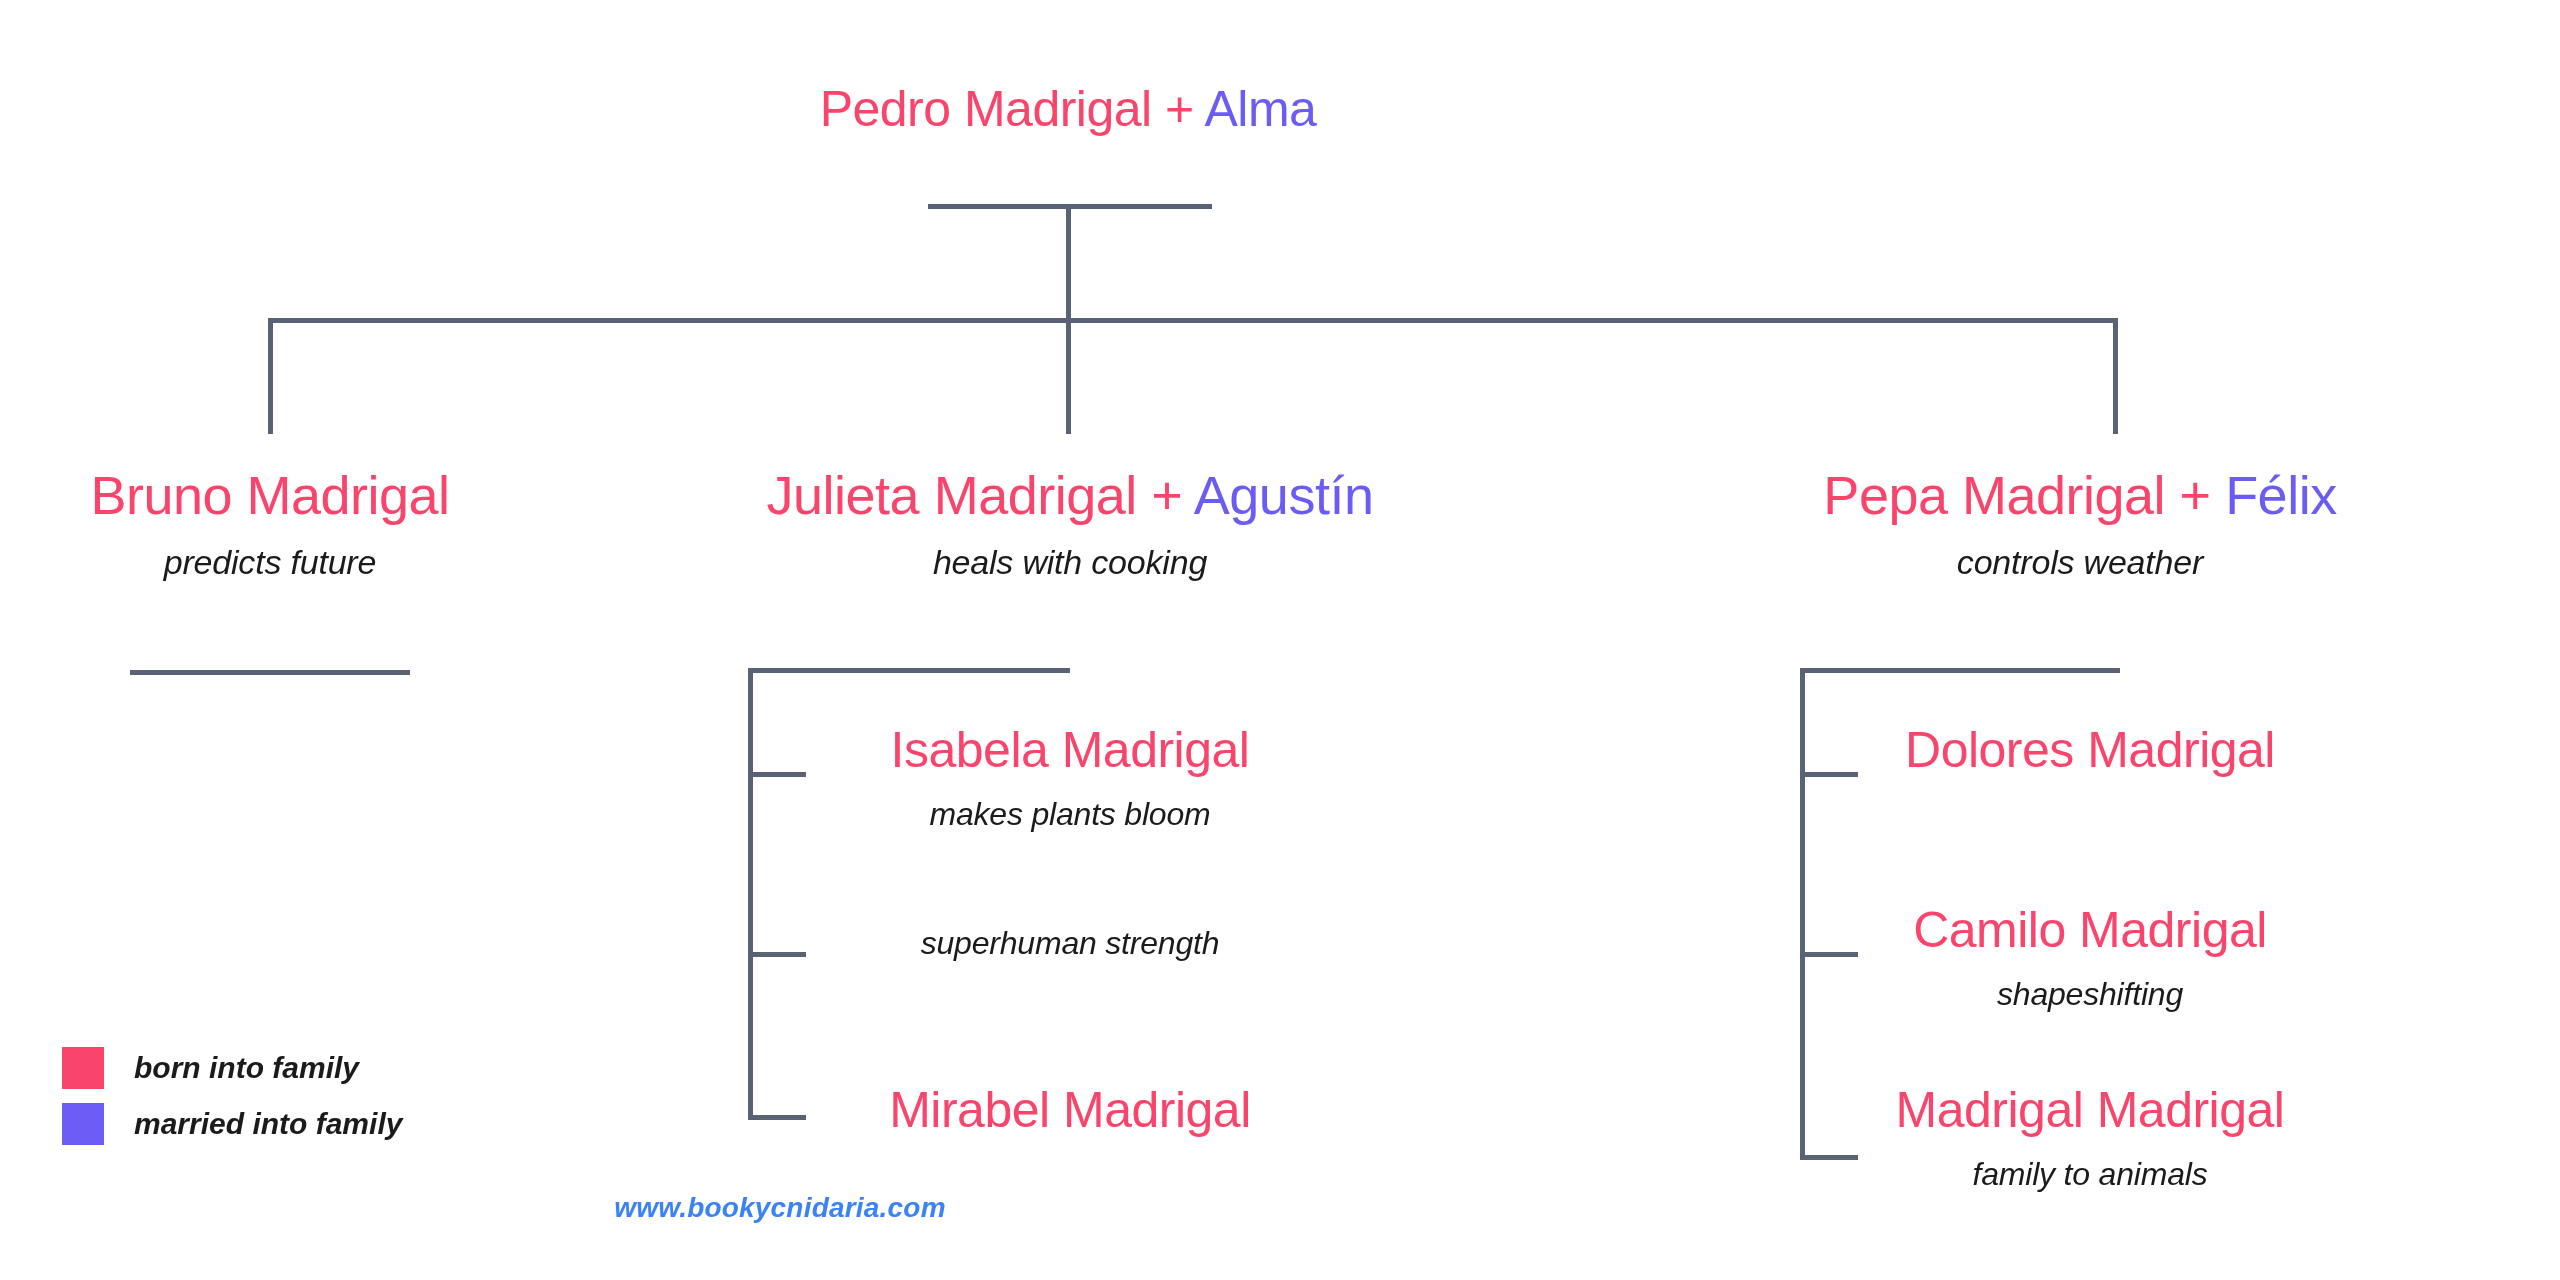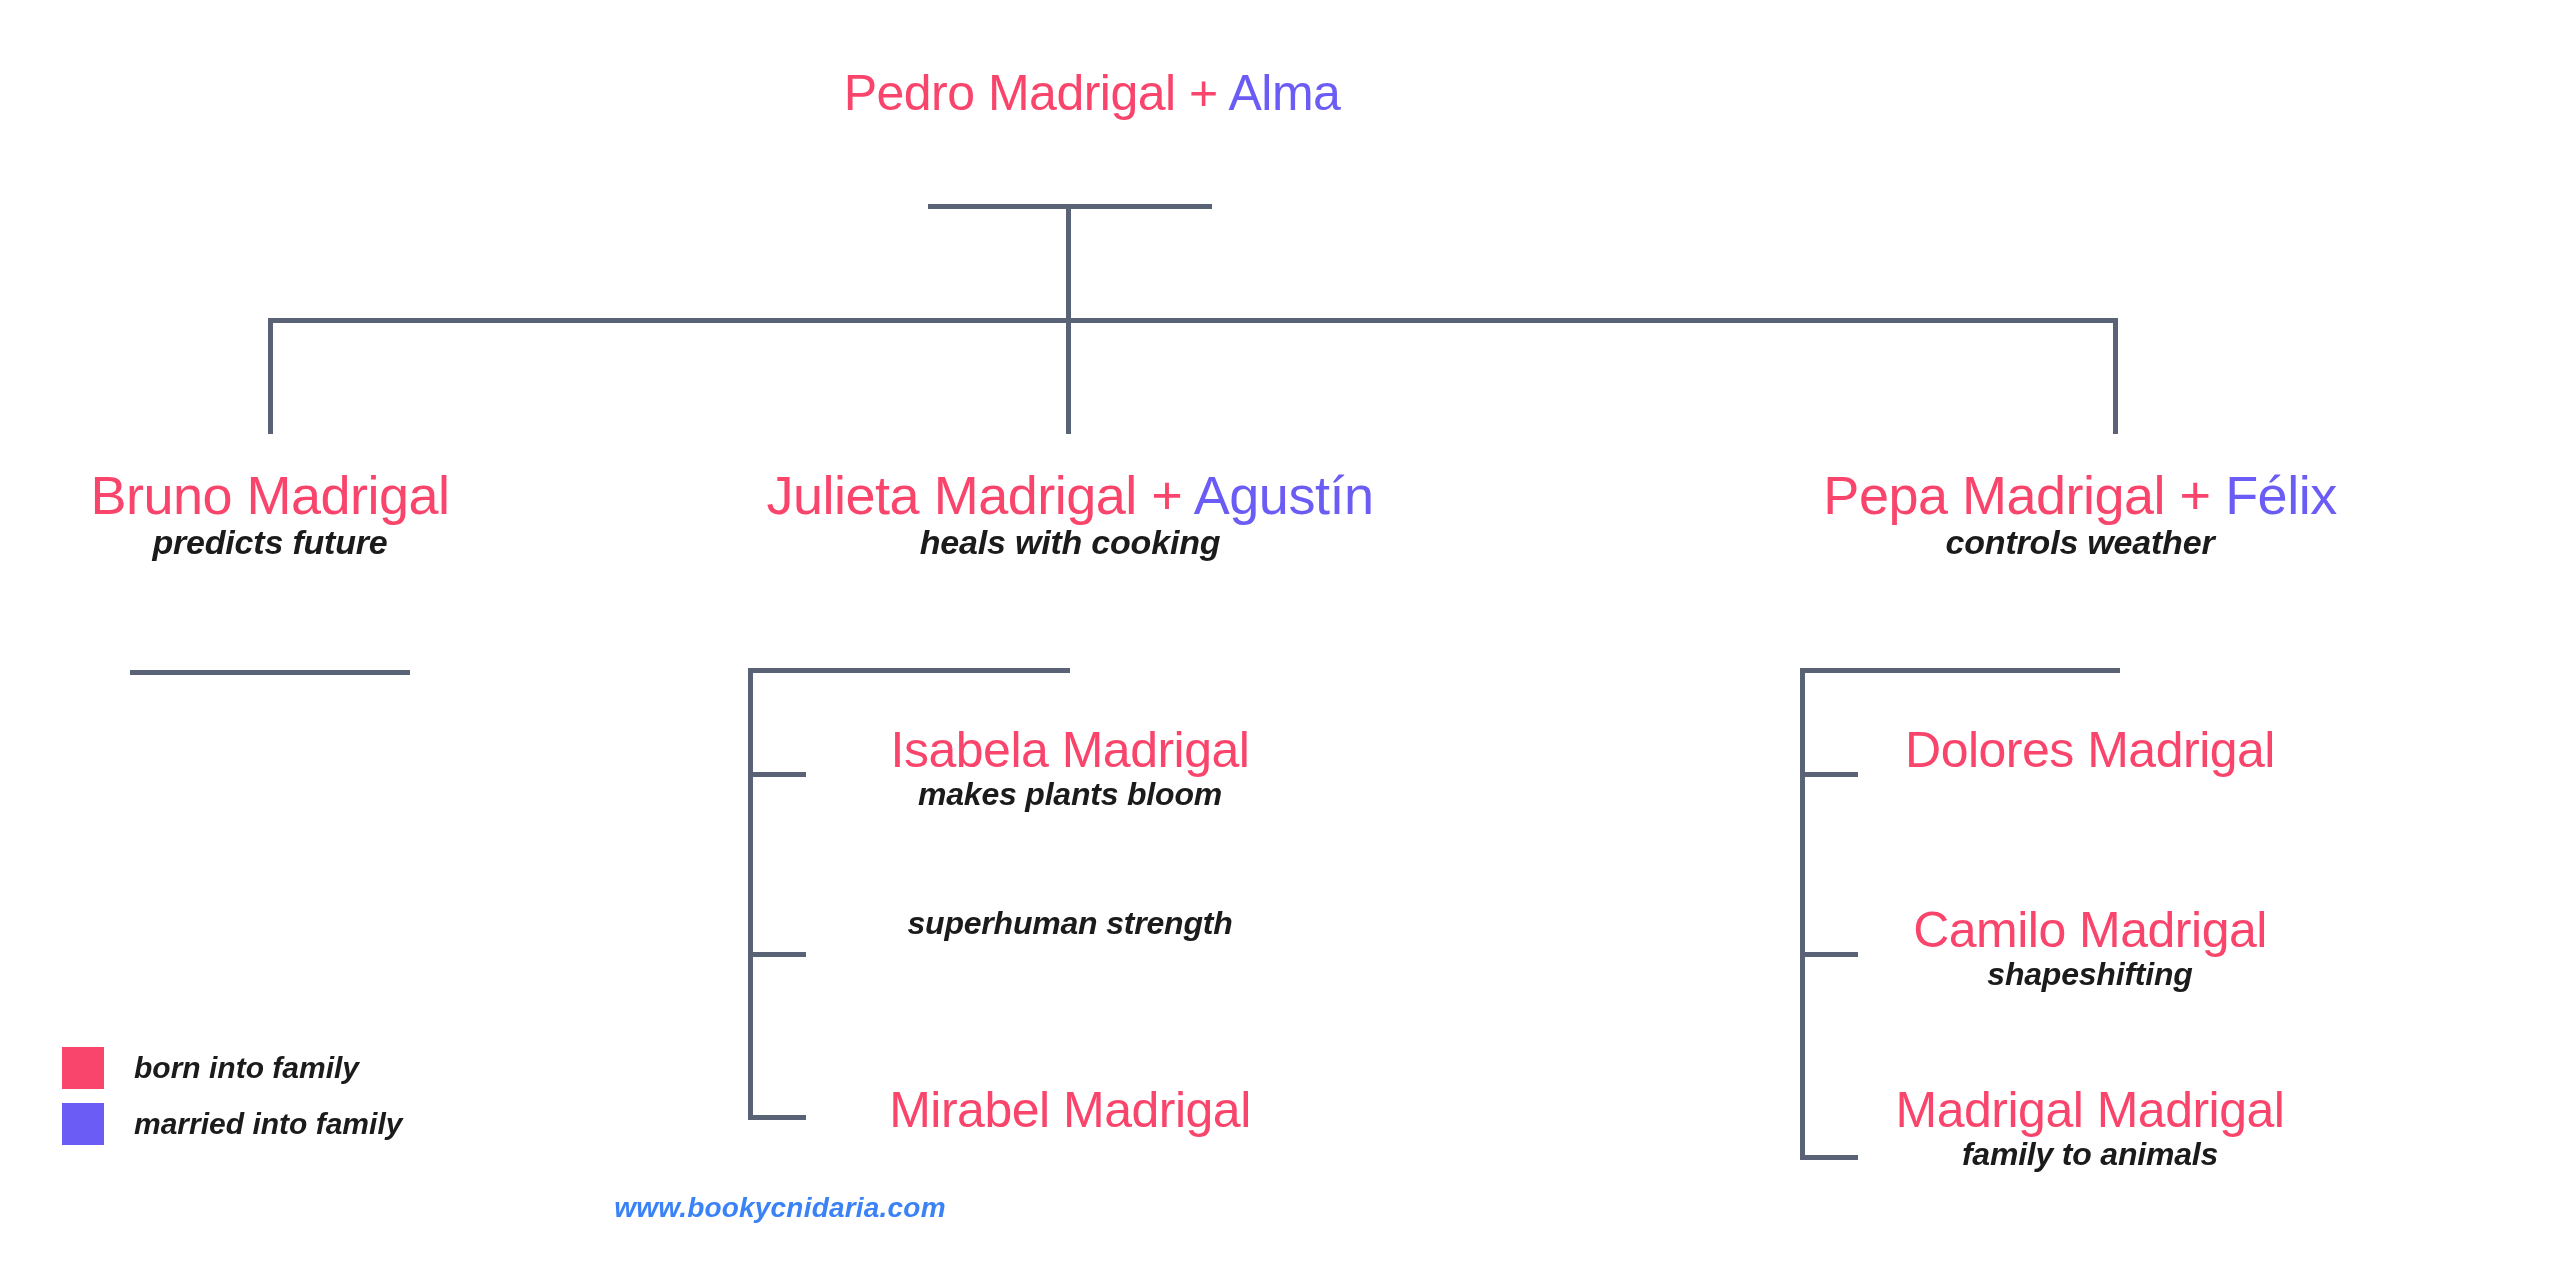--- a/index.html
+++ b/index.html
@@ -43,24 +43,24 @@
   }
   .node .name .spouse-join {
     color: #f9456b;
   }
   .node .name .spouse {
     color: #6b5cf5;
   }
   .node .desc {
     font-size: 34px;
     font-style: italic;
-    font-weight: 700;
+    font-weight: 400;
     color: #1b1b1b;
     line-height: 1.15;
-    margin-top: 0;
+    margin-top: 20px;
     letter-spacing: -0.2px;
   }
 
   
   #gen1 .name { font-size: 50px; }
 
   
   .gen2 .name { font-size: 54px; }
   .gen2 .desc { font-size: 34px; }
 
@@ -107,21 +107,21 @@
     font-weight: 700;
     color: #3b82f6;
     letter-spacing: 0.2px;
   }
 </style>
 </head>
 <body>
 
 <div id="canvas">
 
-  <div class="node" id="gen1" style="left:0; top:68px; width:2136px;padding-left:24px;">
+  <div class="node" id="gen1" style="left:0; top:84px; width:2136px;">
     <div class="name"><span>Pedro Madrigal</span><span class="spouse-join"> + </span><span class="spouse">Alma</span></div>
   </div>
 
   <div class="line h" style="left:928px; top:204px; width:284px;"></div>
 
   <div class="line v" style="left:1066px; top:204px; height:118px;"></div>
 
   <div class="line h" style="left:268px; top:318px; width:1850px;"></div>
 
   <div class="line v" style="left:268px; top:318px; height:116px;"></div>

